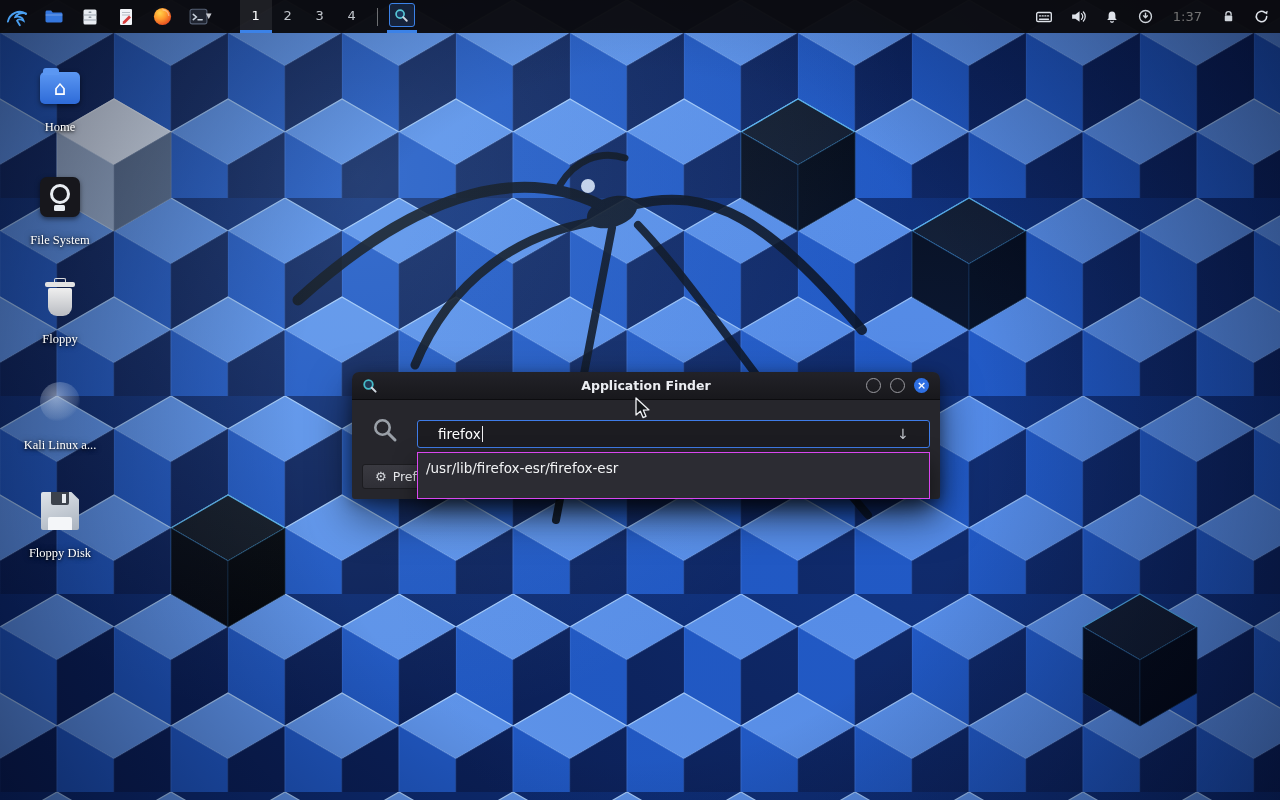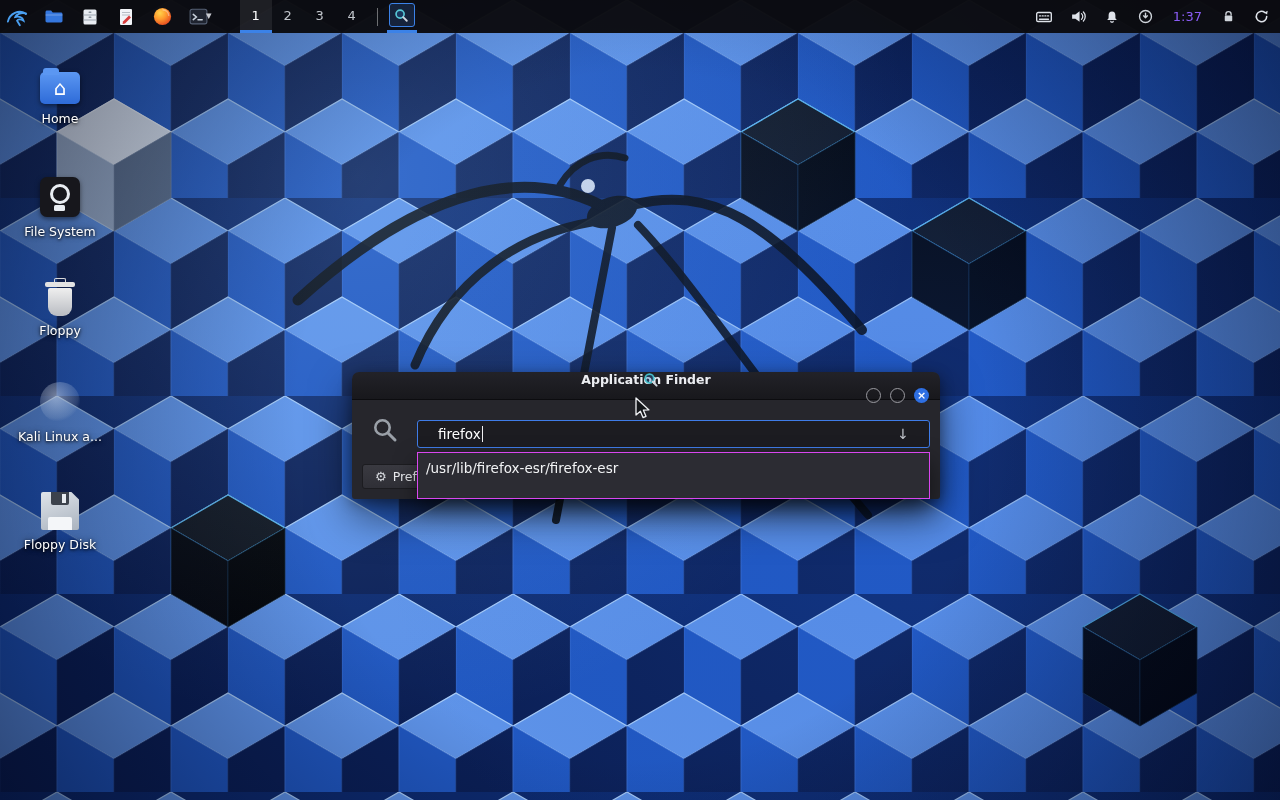--- a/index.html
+++ b/index.html
@@ -25,27 +25,27 @@
   .term-chevron{color:#c9ccd2;font-size:11px;margin:-2px 14px 0 -8px;}
   .ws{width:32px;height:33px;display:flex;align-items:center;justify-content:center;
       color:#c2c6cc;font-size:13px;border-bottom:3px solid transparent;box-sizing:border-box;}
   .ws.active{background:rgba(255,255,255,.08);border-bottom-color:#3b82e8;color:#fff;}
   .sep{width:1px;height:18px;background:rgba(255,255,255,.4);margin:0 9px;}
   .task{height:33px;display:flex;align-items:center;border-bottom:3px solid #3b82e8;box-sizing:border-box;padding:0 2px;}
   .task-inner{width:24px;height:22px;border:1px solid #3b82e8;border-radius:3px;
       background:rgba(59,130,232,.18);display:flex;align-items:center;justify-content:center;}
   .tray{margin-left:auto;display:flex;align-items:center;gap:17px;}
   .tray .ticon{display:flex;align-items:center;justify-content:center;}
-  .clock{color:#8b5cf6;font-size:13px;margin:0 2px;}
+  .clock{color:#737373;font-size:13px;margin:0 2px;}
 
   
   .dicon{position:absolute;left:12px;width:96px;text-align:center;z-index:2;}
   .dart{height:48px;display:flex;align-items:flex-end;justify-content:center;}
-  .dlabel{margin-top:8px;font-size:12.5px;color:#fff;line-height:1.15;
-          text-shadow:0 1px 3px rgba(0,0,0,.95),0 0 6px rgba(0,0,0,.6);}
+  .dlabel{margin-top:16px;font-size:12.5px;color:#fff;line-height:1.15;
+          text-shadow:0 1px 3px rgba(0,0,0,.95),0 0 6px rgba(0,0,0,.6);font-family:Liberation Serif, serif;}
   .home-folder{width:40px;height:32px;background:linear-gradient(#5b97f2,#2e6bd8);
       border-radius:5px;position:relative;display:flex;align-items:center;justify-content:center;
       color:#fff;font-size:20px;box-shadow:0 2px 5px rgba(0,0,0,.5);}
   .folder-tab{position:absolute;top:-4px;left:3px;width:16px;height:7px;background:#5b97f2;border-radius:3px 3px 0 0;}
   .fs{width:40px;height:40px;background:#17171c;border-radius:7px;position:relative;box-shadow:0 2px 5px rgba(0,0,0,.5);}
   .fs-ring{position:absolute;left:10px;top:7px;width:14px;height:14px;border:3px solid #e9edf2;border-radius:50%;}
   .fs-slot{position:absolute;left:14px;bottom:6px;width:11px;height:6px;background:#e9edf2;border-radius:1.5px;}
   .trash{display:flex;flex-direction:column;align-items:center;}
   .trash-handle{width:10px;height:4px;border:1.5px solid #d9d9d9;border-bottom:none;border-radius:2px 2px 0 0;}
   .trash-lid{width:30px;height:5px;background:#e3e3e3;border-radius:2px;margin-top:-1px;}
@@ -57,21 +57,21 @@
       clip-path:polygon(0 0,80% 0,100% 20%,100% 100%,0 100%);position:relative;border-radius:2px;}
   .floppy-shutter{position:absolute;top:0;left:10px;width:18px;height:13px;background:#3c424c;border-radius:0 0 2px 2px;}
   .floppy-slider{position:absolute;top:2px;left:21px;width:4px;height:9px;background:#e7ebf0;}
   .floppy-label{position:absolute;bottom:0;left:7px;width:24px;height:13px;background:#f4f6f9;border-radius:2px 2px 0 0;}
 
   
   .finder{position:absolute;left:352px;top:372px;width:588px;height:126px;z-index:20;
       border-radius:7px 7px 3px 3px;
       box-shadow:0 18px 40px rgba(0,0,0,.55),0 4px 14px rgba(0,0,0,.4);}
   .titlebar{height:27px;background:linear-gradient(#222228,#18181c);border-radius:7px 7px 0 0;
-      position:relative;display:flex;align-items:center;border-bottom:1px solid #0c0c0f;flex-direction:column;}
+      position:relative;display:flex;align-items:center;border-bottom:1px solid #0c0c0f;}
   .win-title{position:absolute;left:0;right:0;text-align:center;font-size:12.5px;font-weight:bold;color:#eceef2;}
   .win-ico{margin-left:10px;z-index:2;display:flex;}
   .controls{margin-left:auto;margin-right:11px;display:flex;gap:9px;z-index:2;}
   .wbtn{width:15px;height:15px;border-radius:50%;box-sizing:border-box;}
   .minb,.maxb{border:1.5px solid #9a9aa0;background:transparent;}
   .closeb{background:#2e6fe3;color:#fff;font-size:11px;font-weight:bold;
       display:flex;align-items:center;justify-content:center;line-height:1;}
   .fbody{position:relative;height:99px;background:#26262c;border-radius:0 0 3px 3px;}
   .search-glyph{position:absolute;left:19px;top:16px;}
   .entry{position:absolute;left:65px;top:20px;width:513px;height:28px;box-sizing:border-box;

